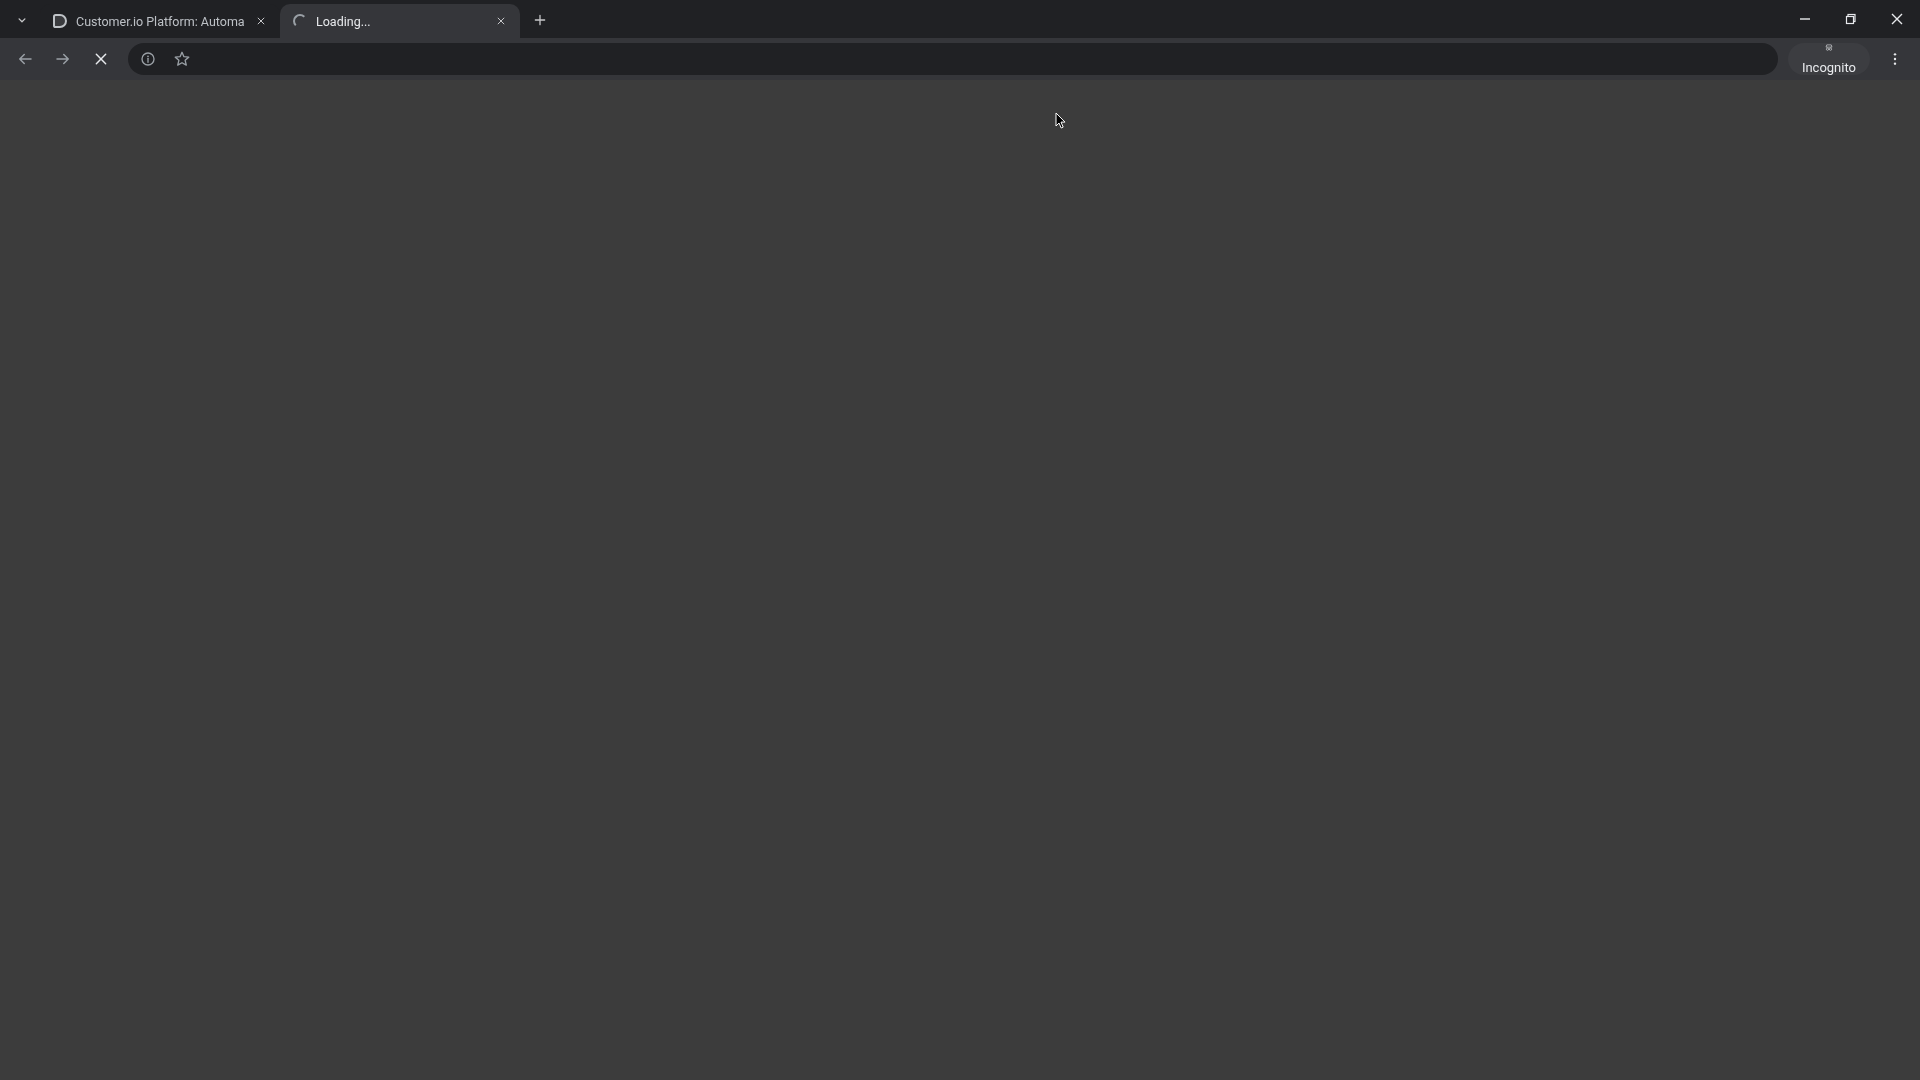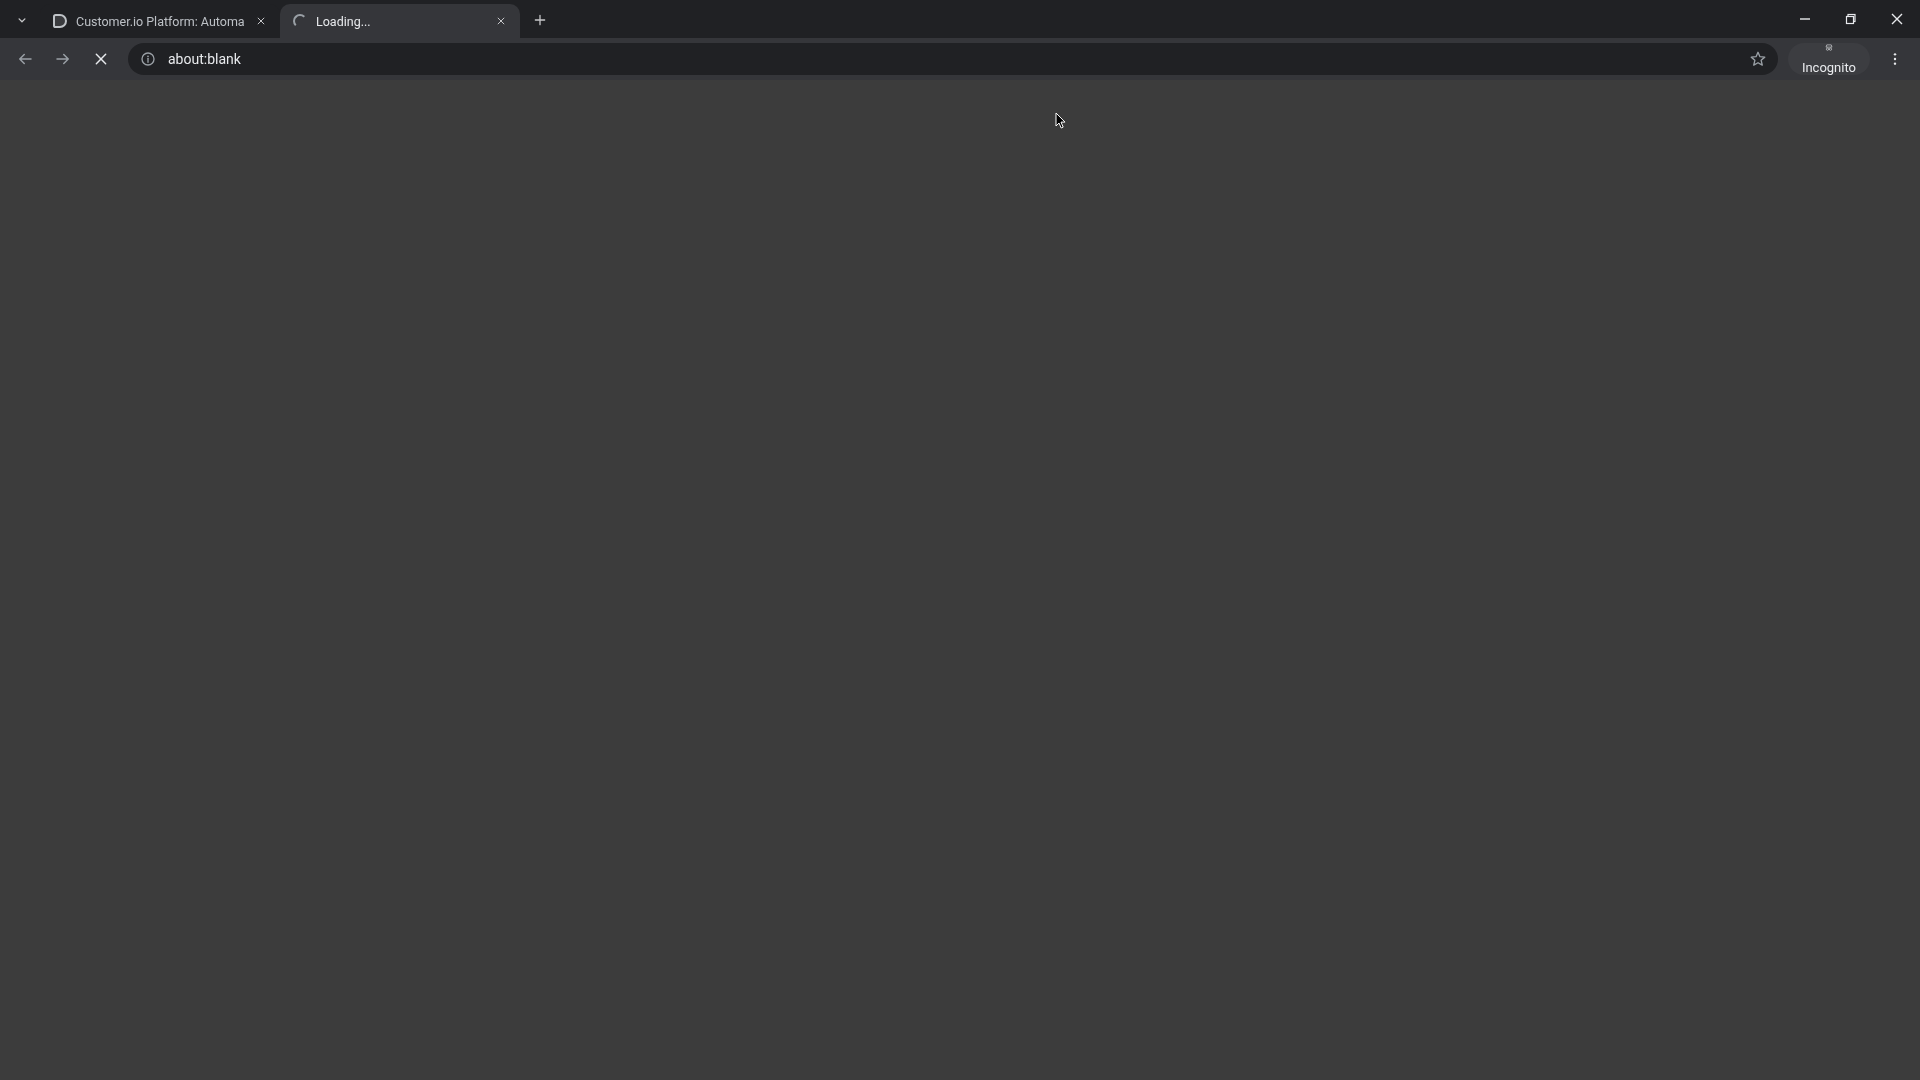--- a/index.html
+++ b/index.html
@@ -241,21 +241,20 @@
   </div>
 
   <div class="omnibox">
     <span class="site-info">
       <svg width="16" height="16" viewBox="0 0 24 24">
         <circle cx="12" cy="12" r="9" fill="none" stroke="currentColor" stroke-width="2"></circle>
         <circle cx="12" cy="8" r="1.3" fill="currentColor"></circle>
         <path d="M12 11v6" stroke="currentColor" stroke-width="2" stroke-linecap="round"></path>
       </svg>
     </span>
-    <span class="url-text">about:blank</span>
     <span class="star-btn">
       <svg width="18" height="18" viewBox="0 0 24 24">
         <path d="M12 3l2.6 5.9 6.4.6-4.8 4.3 1.5 6.3L12 17l-5.7 3.1 1.5-6.3L3 9.5l6.4-.6L12 3z" fill="none" stroke="currentColor" stroke-width="1.8" stroke-linejoin="round"></path>
       </svg>
     </span>
   </div>
 
   <div class="incognito-chip">
     <svg width="18" height="18" viewBox="0 0 24 24">
       <path d="M4 11h16l-2-6H6l-2 6z" fill="none" stroke="currentColor" stroke-width="1.6" stroke-linejoin="round"></path>

